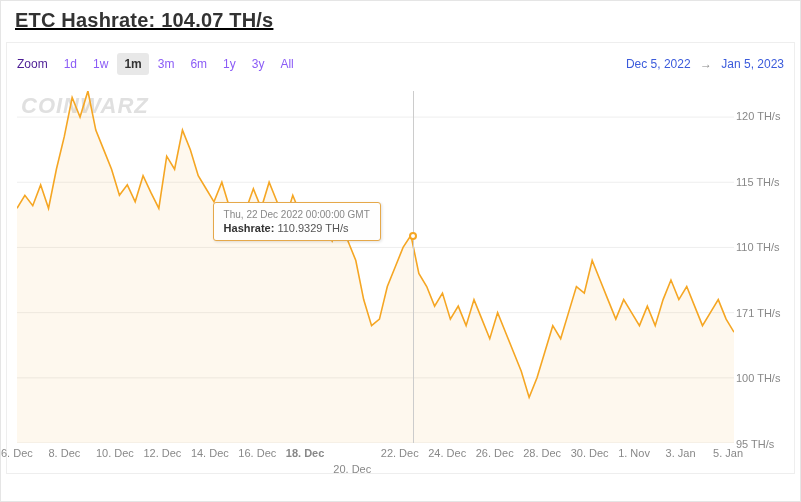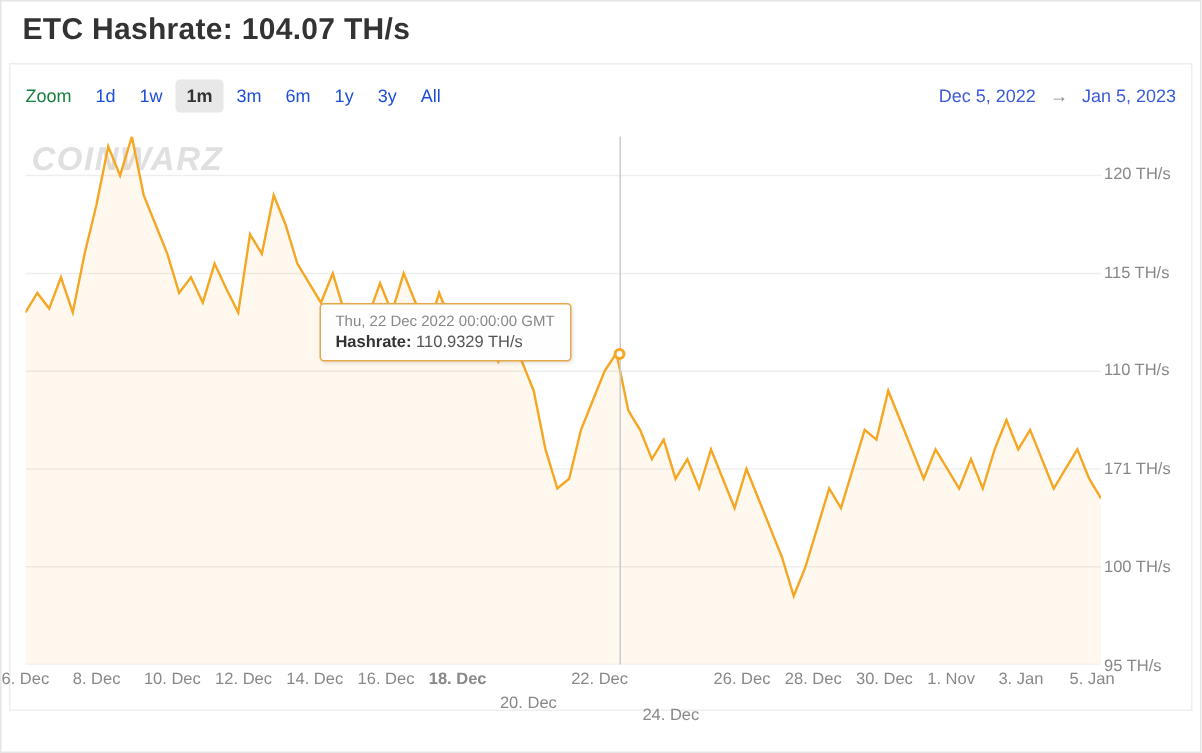--- a/index.html
+++ b/index.html
@@ -11,20 +11,21 @@
     overflow: hidden;
   }
   .container {
     width: 801px;
     height: 502px;
     border: 1px solid #e5e5e5;
     position: relative;
   }
   .header {
     padding: 8px 14px 10px 14px;
+    text-decoration: underline;
   }
   .title {
     font-size: 20px;
     font-weight: 700;
     color: #333;
     letter-spacing: 0.2px;
   }
   .subtitle {
     font-size: 12px;
     color: #888;
@@ -38,28 +39,28 @@
     background: #fff;
   }
   .toolbar {
     display: flex;
     align-items: center;
     padding: 10px 10px 6px 10px;
     font-size: 12px;
     color: #666;
   }
   .zoom-label {
-    color: #15803d;
+    color: #4c1d95;
     margin-right: 8px;
   }
   .zoom-btn {
     border: none;
     background: transparent;
     font-size: 12px;
-    color: #1d4ed8;
+    color: #8b5cf6;
     padding: 4px 7px;
     margin: 0 1px;
     border-radius: 3px;
     cursor: pointer;
   }
   .zoom-btn.active {
     background: #e8e8e8;
     color: #333;
     font-weight: 600;
   }
@@ -200,21 +201,21 @@
     <div class="x-axis" id="x-axis">
         <div class="x-tick" style="left: -16px; top: 0px;">6. Dec</div>
         <div class="x-tick" style="left: 31.4725px; top: 0px;">8. Dec</div>
         <div class="x-tick" style="left: 78.9451px; top: 0px;">10. Dec</div>
         <div class="x-tick" style="left: 126.418px; top: 0px;">12. Dec</div>
         <div class="x-tick" style="left: 173.89px; top: 0px;">14. Dec</div>
         <div class="x-tick" style="left: 221.363px; top: 0px;">16. Dec</div>
         <div class="x-tick" style="left: 268.835px; top: 0px; font-weight: bold;">18. Dec</div>
         <div class="x-tick" style="left: 316.308px; top: 16px;">20. Dec</div>
         <div class="x-tick" style="left: 363.78px; top: 0px;">22. Dec</div>
-        <div class="x-tick" style="left: 411.253px; top: 0px; margin-top: 24px;">24. Dec</div>
+        <div class="x-tick" style="left: 411.253px; top: 0px;">24. Dec</div>
         <div class="x-tick" style="left: 458.725px; top: 0px;">26. Dec</div>
         <div class="x-tick" style="left: 506.198px; top: 0px;">28. Dec</div>
         <div class="x-tick" style="left: 553.67px; top: 0px;">30. Dec</div>
         <div class="x-tick" style="left: 601.143px; top: 0px;">1. Nov</div>
         <div class="x-tick" style="left: 648.615px; top: 0px;">3. Jan</div>
         <div class="x-tick" style="left: 696.088px; top: 0px;">5. Jan</div>
       </div>
 
     <div class="crosshair" id="crosshair" style="left: 405.604px;"></div>
     <div class="marker" id="marker" style="left: 405.604px; top: 193.14px;"></div>

